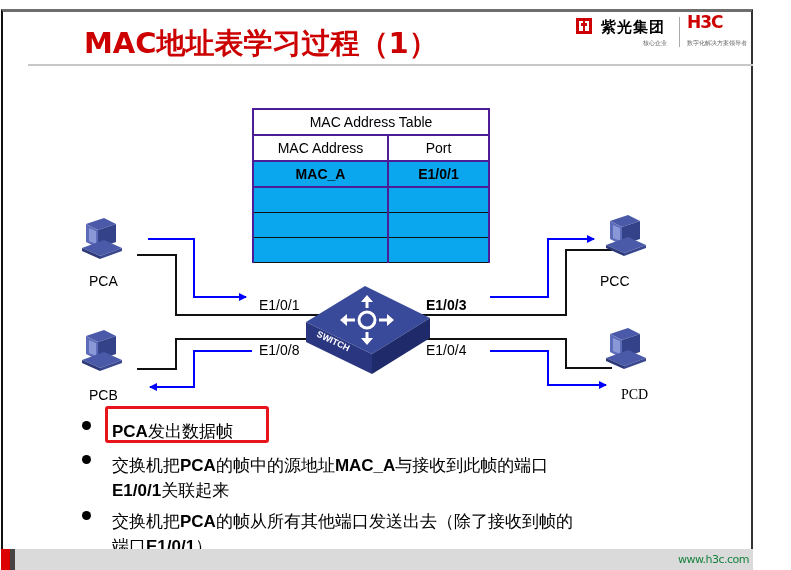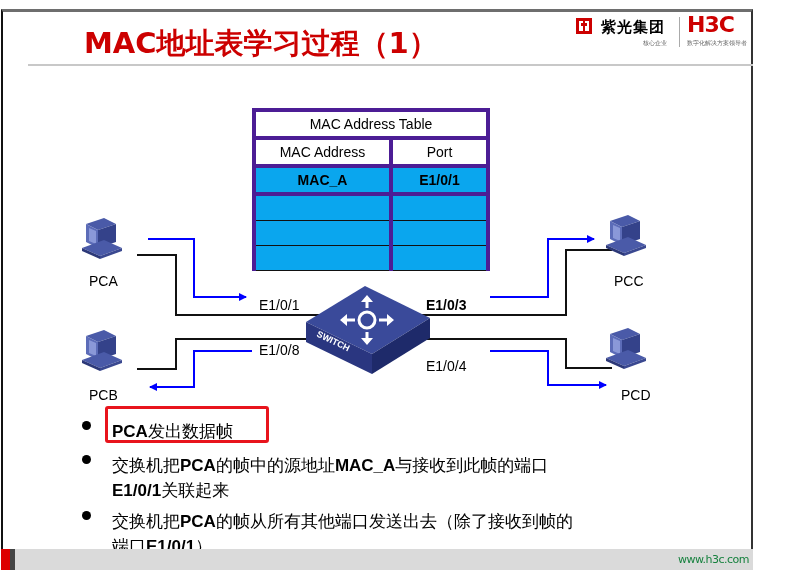--- a/index.html
+++ b/index.html
@@ -3,27 +3,27 @@
 <meta charset="utf-8">
 <style>
   html,body{margin:0;padding:0;background:#ffffff;}
   body{width:791px;height:570px;position:relative;overflow:hidden;font-family:"Liberation Sans","DejaVu Sans",sans-serif;}
   .slide{position:absolute;left:1px;top:9px;width:752px;height:561px;border-top:3px solid #6e6e6e;border-left:2px solid #111;border-right:2px solid #333;box-sizing:border-box;background:#fff;}
   .title{position:absolute;left:48px;top:24px;font-size:29px;font-weight:bold;color:#cc0000;letter-spacing:0px;white-space:nowrap;font-family:"DejaVu Sans","Liberation Sans",sans-serif;margin-left:36px;}
   .title-rule{position:absolute;left:28px;top:64px;width:725px;height:2px;background:#c8c8c8;}
   .logo{position:absolute;left:573px;top:12px;width:175px;height:40px;}
   .logo .cn{position:absolute;left:28px;top:6px;font-size:15px;font-weight:bold;color:#000000;letter-spacing:1px;white-space:nowrap;font-family:"DejaVu Sans",sans-serif;}
   .logo .sep{position:absolute;left:106px;top:5px;width:1px;height:30px;background:#aaa;}
-  .logo .h3c{position:absolute;left:114px;top:0px;font-size:22px;font-weight:bold;color:#cc0000;letter-spacing:-1px;font-family:"DejaVu Sans",sans-serif;}
+  .logo .h3c{position:absolute;left:114px;top:0px;font-size:17px;font-weight:bold;color:#cc0000;letter-spacing:-1px;font-family:"DejaVu Sans",sans-serif;}
   .logo .sub1{position:absolute;left:70px;top:27px;font-size:6px;color:#666;white-space:nowrap;}
   .logo .sub2{position:absolute;left:114px;top:27px;font-size:6px;color:#666;white-space:nowrap;}
   .logo-mark{position:absolute;left:2px;top:5px;width:18px;height:18px;}
 
   .mac-table{position:absolute;left:252px;top:108px;width:238px;border-collapse:collapse;font-size:14px;}
-  .mac-table td,.mac-table th{border:4px solid #4c1d95;height:22px;padding:0;text-align:center;font-weight:normal;color:#000;}
+  .mac-table td,.mac-table th{border:2px solid #4c1d95;height:22px;padding:0;text-align:center;font-weight:normal;color:#000;}
   .mac-table th.cap{background:#fff;height:24px;}
   .mac-table tr.hdr td{background:#fff;height:24px;}
   .mac-table tr.row td{background:#0aa6ee;height:24px;}
   .mac-table tr.row td.bold{font-weight:bold;}
   .mac-table tr.empty td{border-top:1px solid #111;border-bottom:1px solid #111;}
 
   .diagram{position:absolute;left:0;top:0;width:791px;height:570px;pointer-events:none;}
   .pc-label{position:absolute;font-size:14px;color:#000;}
   .port-label{position:absolute;font-size:14px;color:#000;}
 
@@ -126,27 +126,27 @@
     <polygon points="372,354 430,318 430,338 372,374" fill="#1e2a6a"></polygon>
     <circle cx="367" cy="320" r="8" fill="none" stroke="#fff" stroke-width="3"></circle>
     <path d="M367,300 L367,308 M367,332 L367,340 M345,320 L355,320 M379,320 L389,320" stroke="#fff" stroke-width="3"></path>
     <path d="M361,302 L367,295 L373,302 Z M361,338 L367,345 L373,338 Z M347,314 L340,320 L347,326 Z M387,314 L394,320 L387,326 Z" fill="#fff"></path>
     <text x="316" y="336" transform="rotate(26 316 336)" font-size="9" font-weight="bold" fill="#fff" font-family="Liberation Sans, sans-serif" id="swlabel">SWITCH</text>
   </g>
 </svg>
 
 <div class="pc-label" style="left:89px;top:273px;">PCA</div>
 <div class="pc-label" style="left:89px;top:387px;text-align:right;">PCB</div>
-<div class="pc-label" style="left:614px;top:273px;">PCC</div>
-<div class="pc-label" style="left:621px;top:387px;">PCD</div>
+<div class="pc-label" style="left:600px;top:273px;">PCC</div>
+<div class="pc-label" style="left:621px;top:387px;font-family:Liberation Serif, serif;">PCD</div>
 
 <div class="port-label" style="left:259px;top:297px;">E1/0/1</div>
 <div class="port-label" style="left:259px;top:342px;">E1/0/8</div>
 <div class="port-label" style="left:426px;top:297px;font-weight:bold;">E1/0/3</div>
-<div class="port-label" style="left:426px;top:342px;margin-top:16px;">E1/0/4</div>
+<div class="port-label" style="left:426px;top:342px;">E1/0/4</div>
 
 <div class="hl-box"></div>
 
 <div class="bullets">
   <div class="bullet" style="top:0px;">
     <span class="dot"></span>
     <span class="txt"><b>PCA</b><span>发出数据帧</span></span>
   </div>
   <div class="bullet" style="top:34px;">
     <span class="dot"></span>

